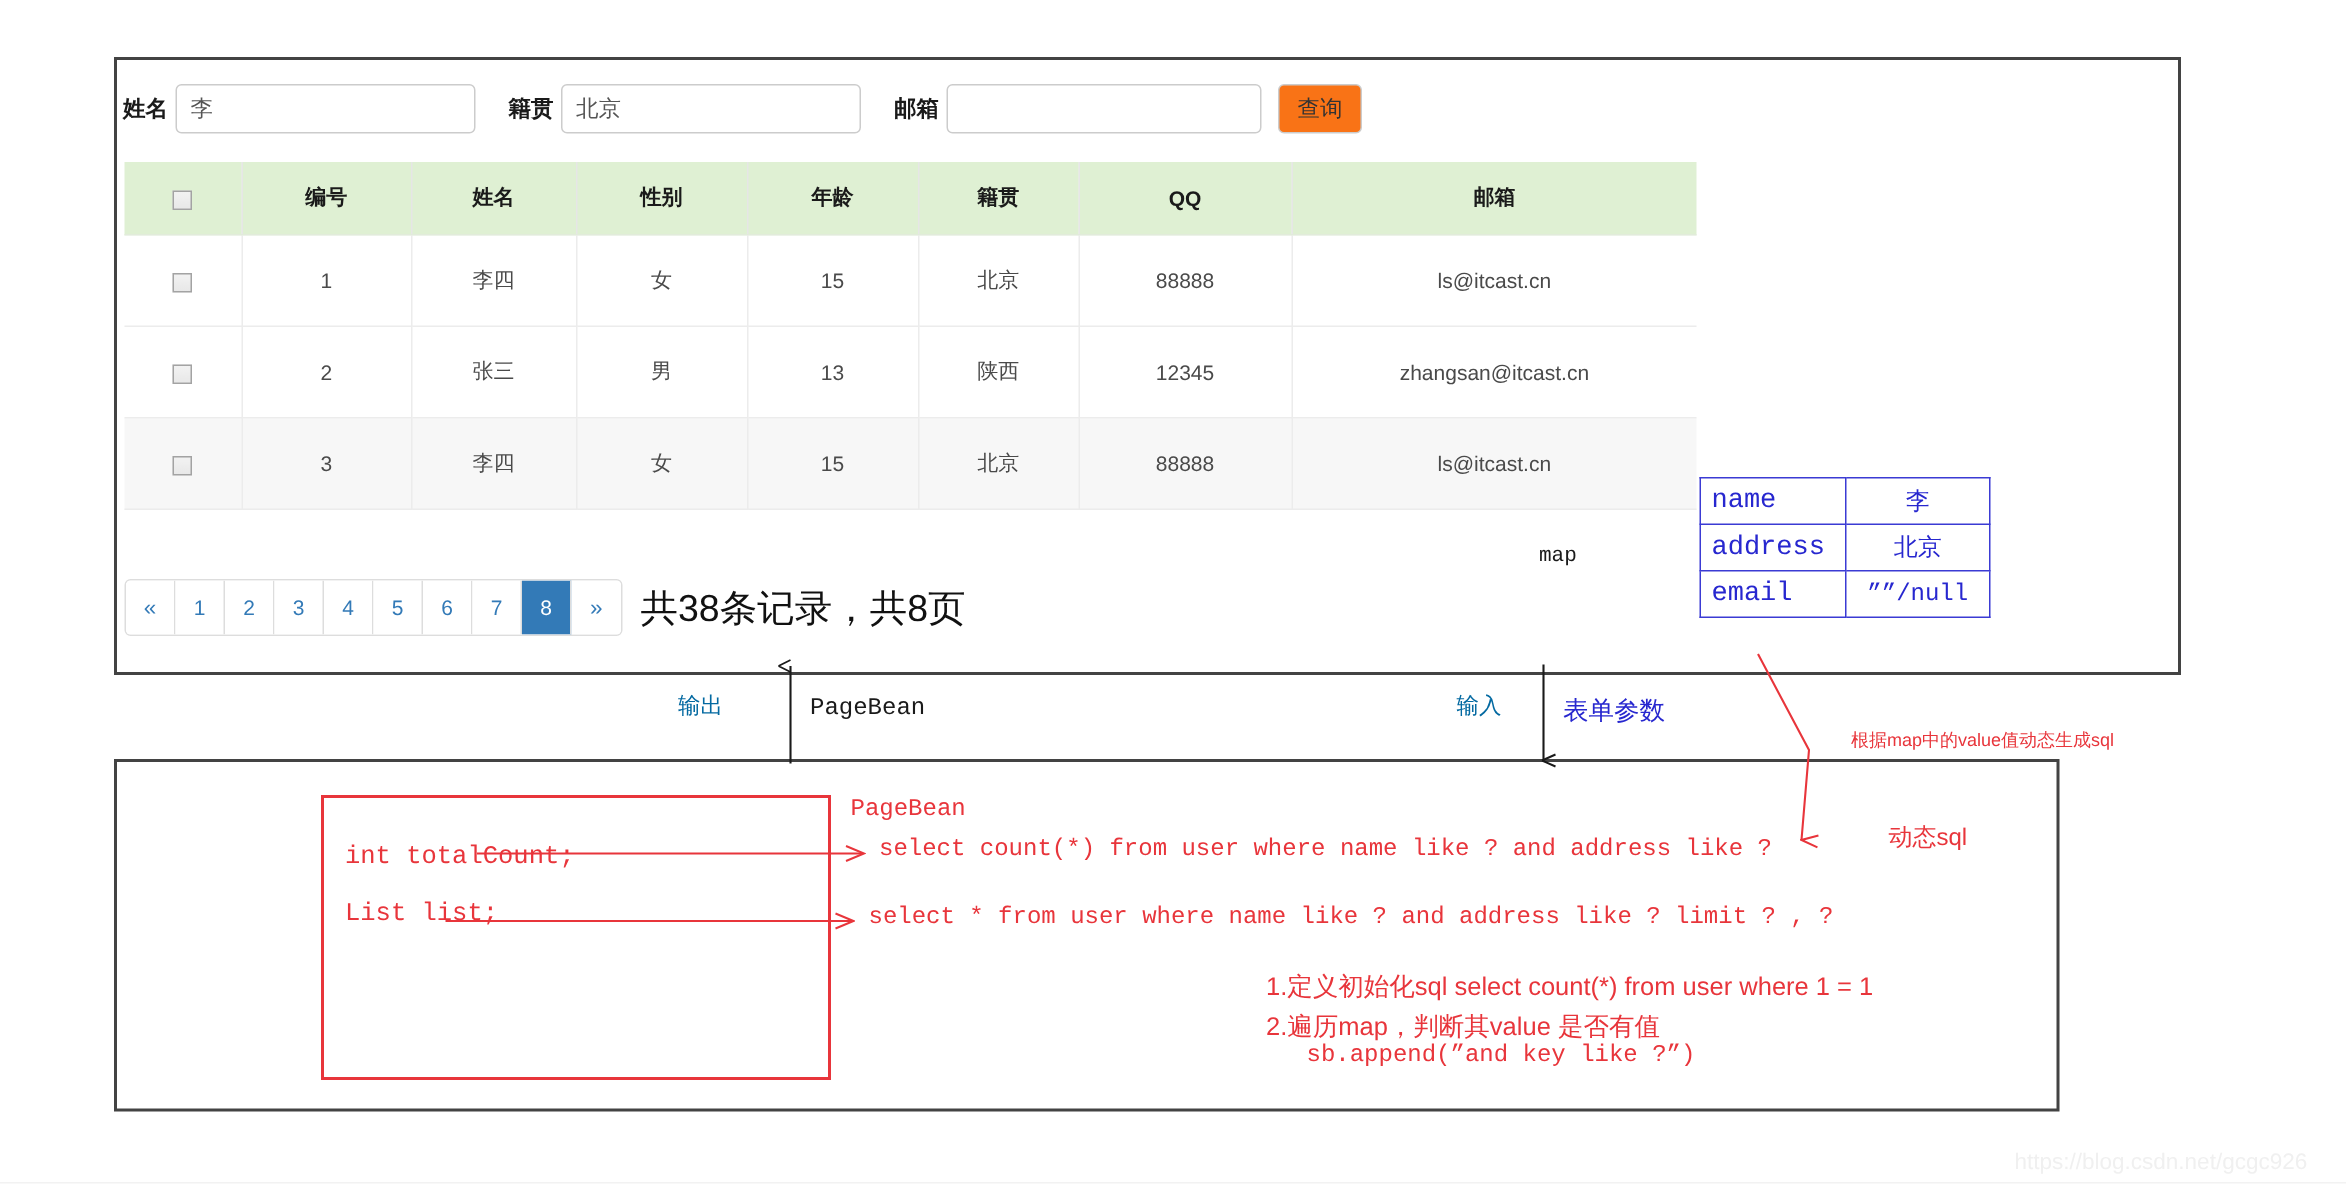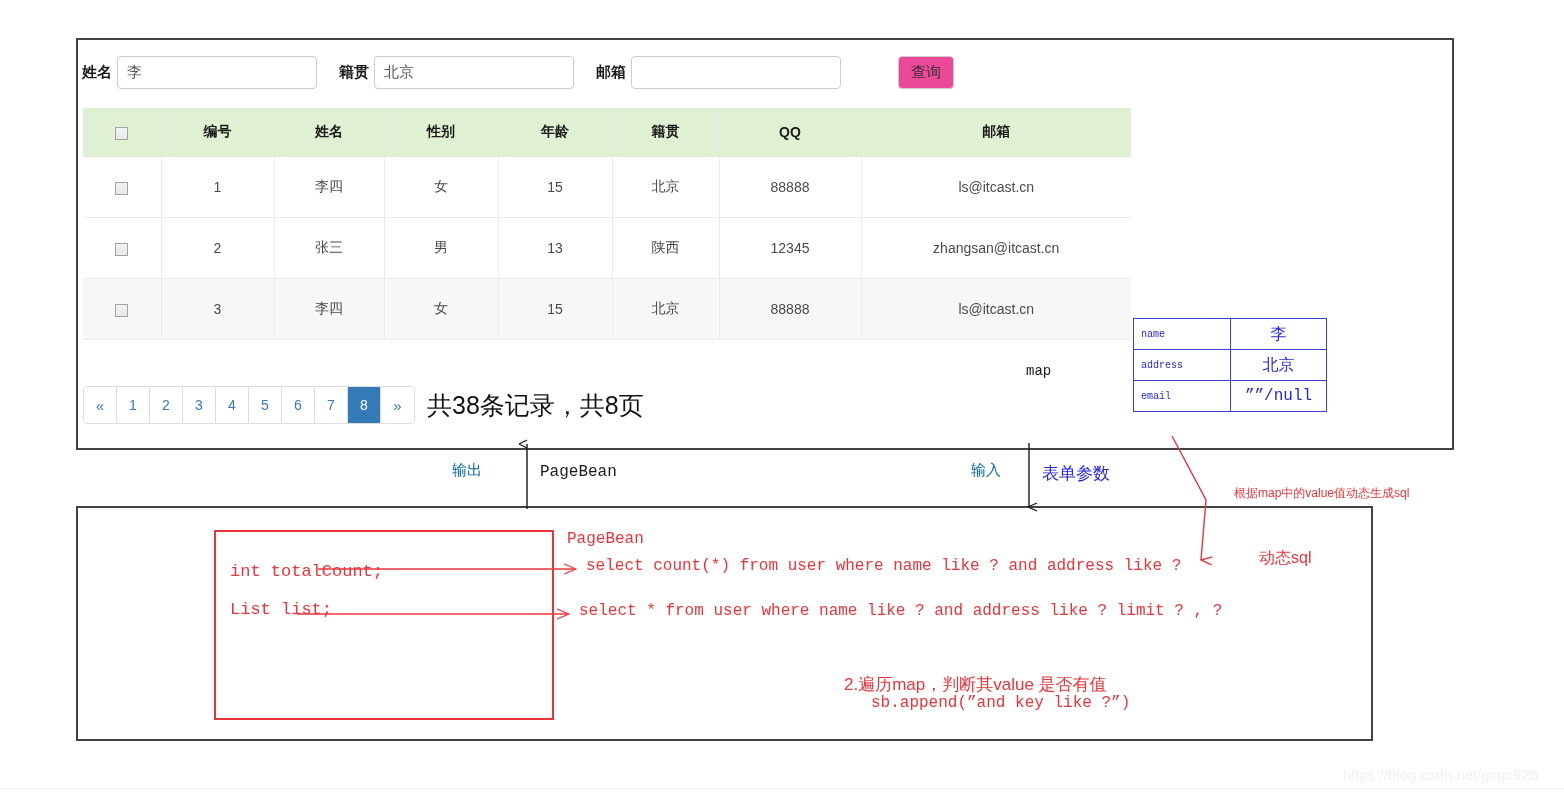--- a/index.html
+++ b/index.html
@@ -59,26 +59,25 @@
     outline: none;
   }
   .inp-name   { width: 200px; margin-right: 22px; }
   .inp-addr   { width: 200px; margin-right: 22px; }
   .inp-email  { width: 210px; margin-right: 11px; }
   .btn-query {
     height: 33px;
     padding: 0 12px;
     border: 1px solid #cccccc;
     border-radius: 4px;
-    background: #ec4899;
+    background: #f97316;
     font-size: 15px;
     color: #333;
     font-family: "Liberation Sans", sans-serif;
     cursor: pointer;
-    margin-left: 46px;
   }
 
   
   .data-table {
     position: absolute;
     left: 5px; top: 68px;
     width: 1048px;
     border-collapse: collapse;
     table-layout: fixed;
   }
@@ -170,21 +169,21 @@
   
   .map-table {
     position: absolute;
     left: 1133px; top: 318px;
     border-collapse: collapse;
     z-index: 20;
   }
   .map-table td {
     border: 1px solid #3b3bd4;
     font-family: "Liberation Mono", monospace;
-    font-size: 10px;
+    font-size: 18px;
     color: #2727cf;
     height: 31px;
     padding: 0 7px;
     background: #ffffff;
     box-sizing: border-box;
   }
   .map-table td.k { width: 97px; text-align: left; }
   .map-table td.v { width: 96px; text-align: center; font-size: 16px;}
 
   
@@ -386,20 +385,21 @@
 
     <div class="red-code" style="left:152px; top:54px; font-size:17px;">int totalCount;</div>
     <div class="red-code" style="left:152px; top:92px; font-size:17px;">List list;</div>
 
     <div class="red-code" style="left:489px; top:22px; font-size:16px;">PageBean</div>
     <div class="red-code" style="left:508px; top:49px; font-size:16px;">select count(*) from user where name like ? and address like ?</div>
     <div class="red-code" style="left:501px; top:94px; font-size:16px;">select * from user where name like ? and address like ? limit ? , ?</div>
 
     <div class="red-cn" style="left:1181px; top:40px; font-size:16px;">动态sql</div>
 
+    <div class="red-cn" style="left:766px; top:138px; font-size:17px;">1.定义初始化sql select count(*) from user where 1 = 1</div>
     <div class="red-cn" style="left:766px; top:165px; font-size:17px;">2.遍历map，判断其value 是否有值</div>
     <div class="red-code" style="left:793px; top:186px; font-size:16px;">sb.append(”and  key like ?”)</div>
   </div>
 
   <svg class="overlay" viewBox="0 0 1564 799" width="1564" height="799">
     <defs>
       <marker id="arrBlackUp" markerWidth="10" markerHeight="10" refX="5" refY="9" orient="auto-start-reverse" markerUnits="userSpaceOnUse">
         <path d="M5,1 L1,9 M5,1 L9,9" fill="none" stroke="#1a1a1a" stroke-width="1.2"></path>
       </marker>
       <marker id="arrBlackDown" markerWidth="12" markerHeight="12" refX="6" refY="10" orient="auto" markerUnits="userSpaceOnUse">

